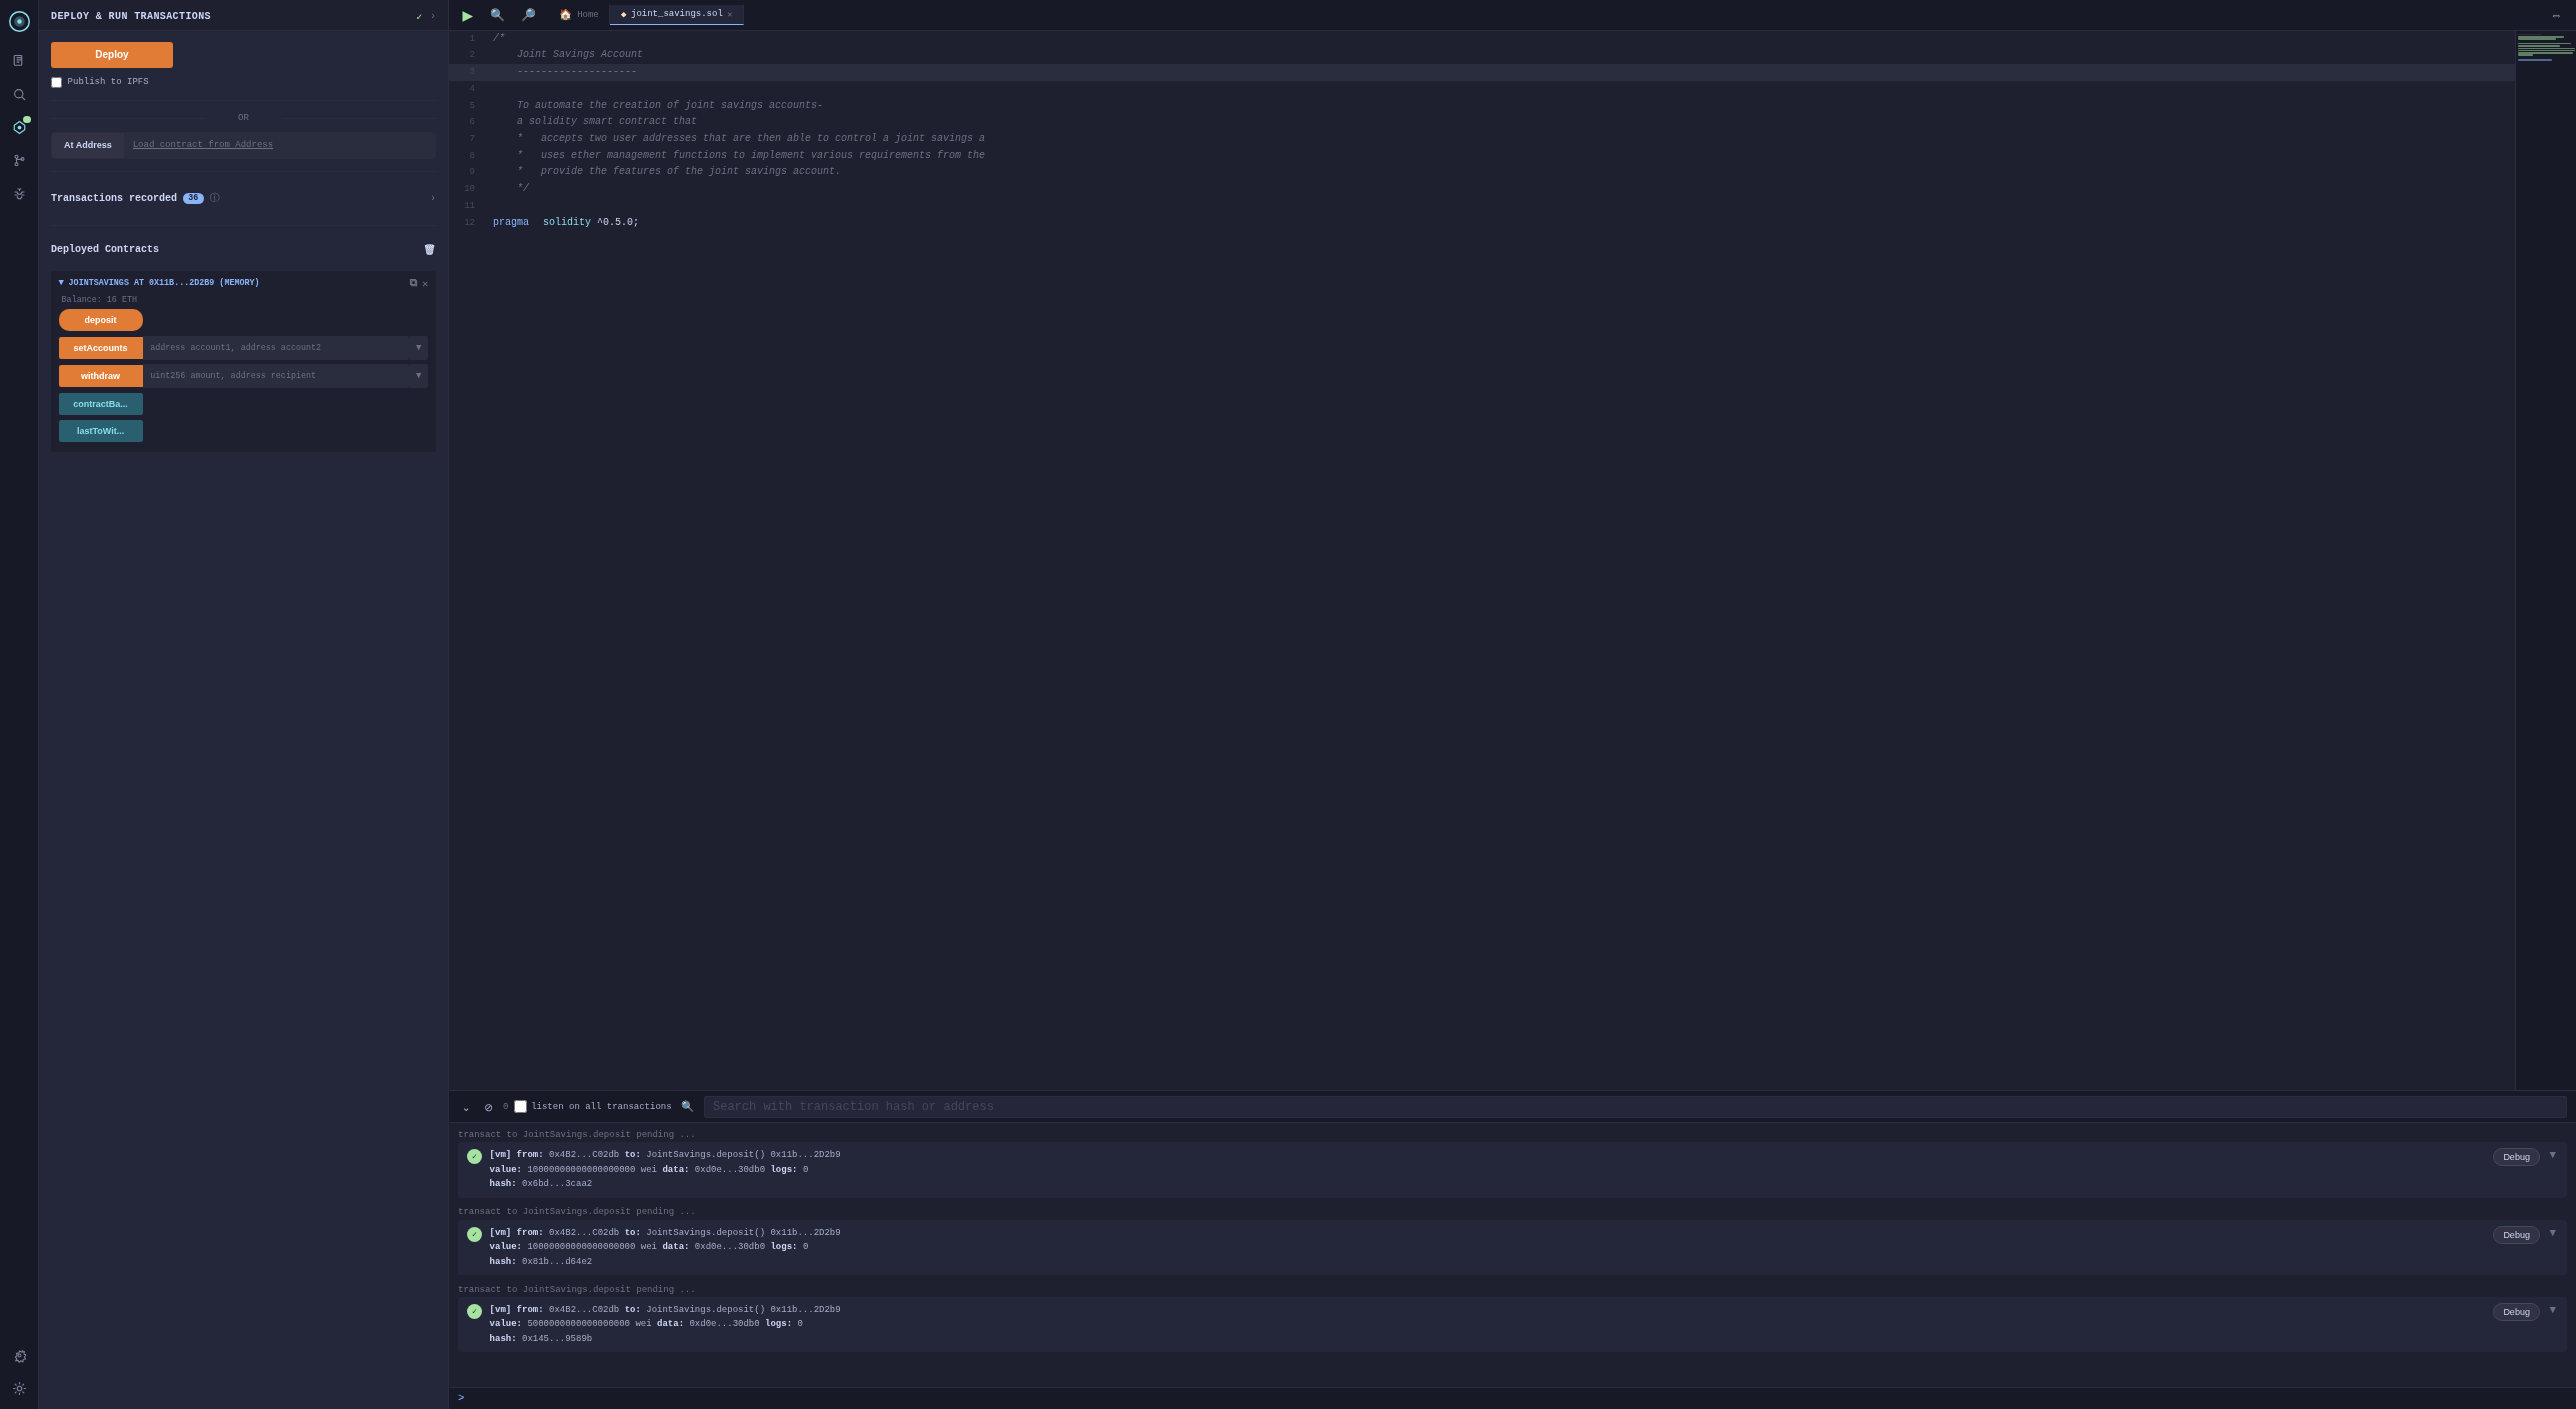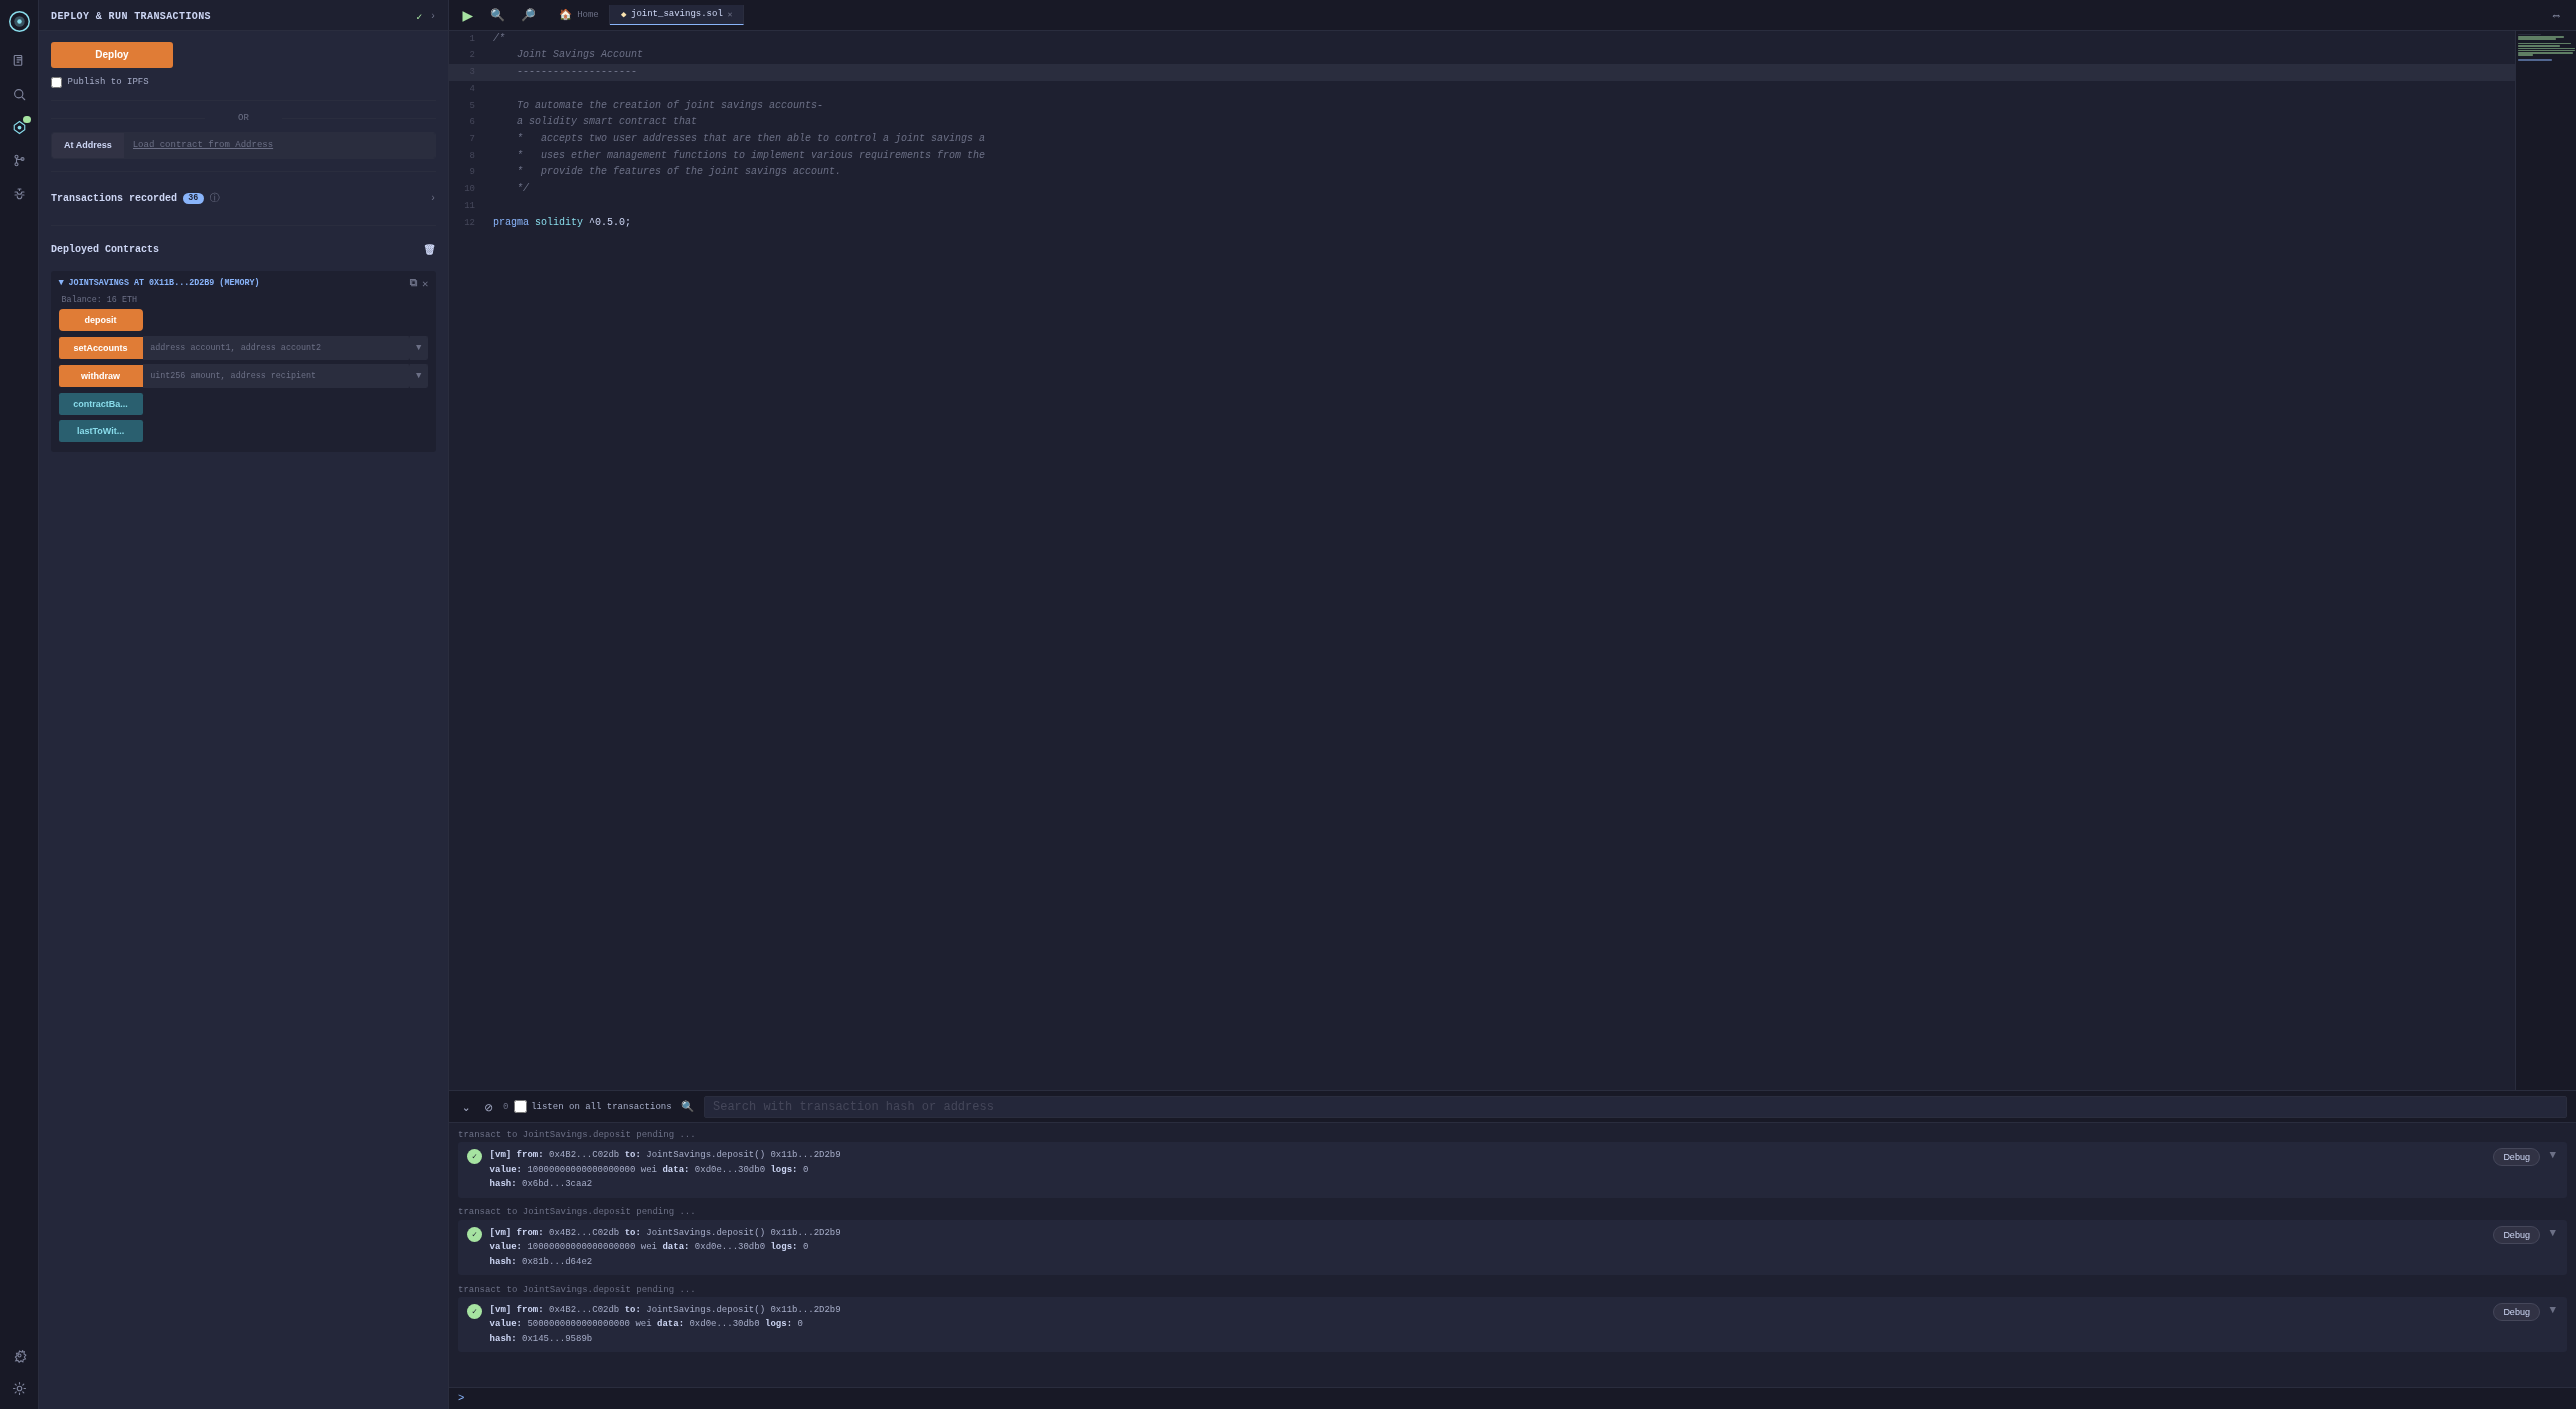--- a/index.html
+++ b/index.html
@@ -258,21 +258,21 @@
     .func-btn {
       border: none;
       border-radius: 2.3px 0 0 2.3px;
       padding: 6px 10.6px;
       font-size: 9px;
       font-weight: 600;
       cursor: pointer;
       min-width: 84px;
       text-align: center;
     }
-    .func-btn.orange { background: #e07c36; color: #fff; border-radius: 4px; }
+    .func-btn.orange { background: #e07c36; color: #fff; border-radius: 10px; }
     .func-btn.orange-input { background: #e07c36; color: #fff; border-radius: 2.3px 0 0 2.3px; }
     .func-btn.teal { background: #2a5f6f; color: #89dceb; border-radius: 2.3px; }
 
     .func-input {
       flex: 1;
       background: #2a2d3e;
       border: 0.8px solid #2a2d3e;
       border-left: none;
       color: #a6adc8;
       padding: 6px 7.6px;
@@ -378,21 +378,21 @@
       flex-shrink: 0;
       user-select: none;
     }
     .line-content {
       flex: 1;
       white-space: pre;
       color: #cdd6f4;
       padding-left: 6px;
     }
     .c-comment { color: #6c7086; font-style: italic; }
-    .c-cyan { color: #89dceb; }
+    .c-cyan { color: #89dceb; margin-left: 8px; }
     .c-blue { color: #89b4fa; }
 
     
     .minimap {
       width: 61px;
       background: #181926;
       border-left: 0.8px solid #2a2d3e;
       overflow: hidden;
       position: relative;
     }

